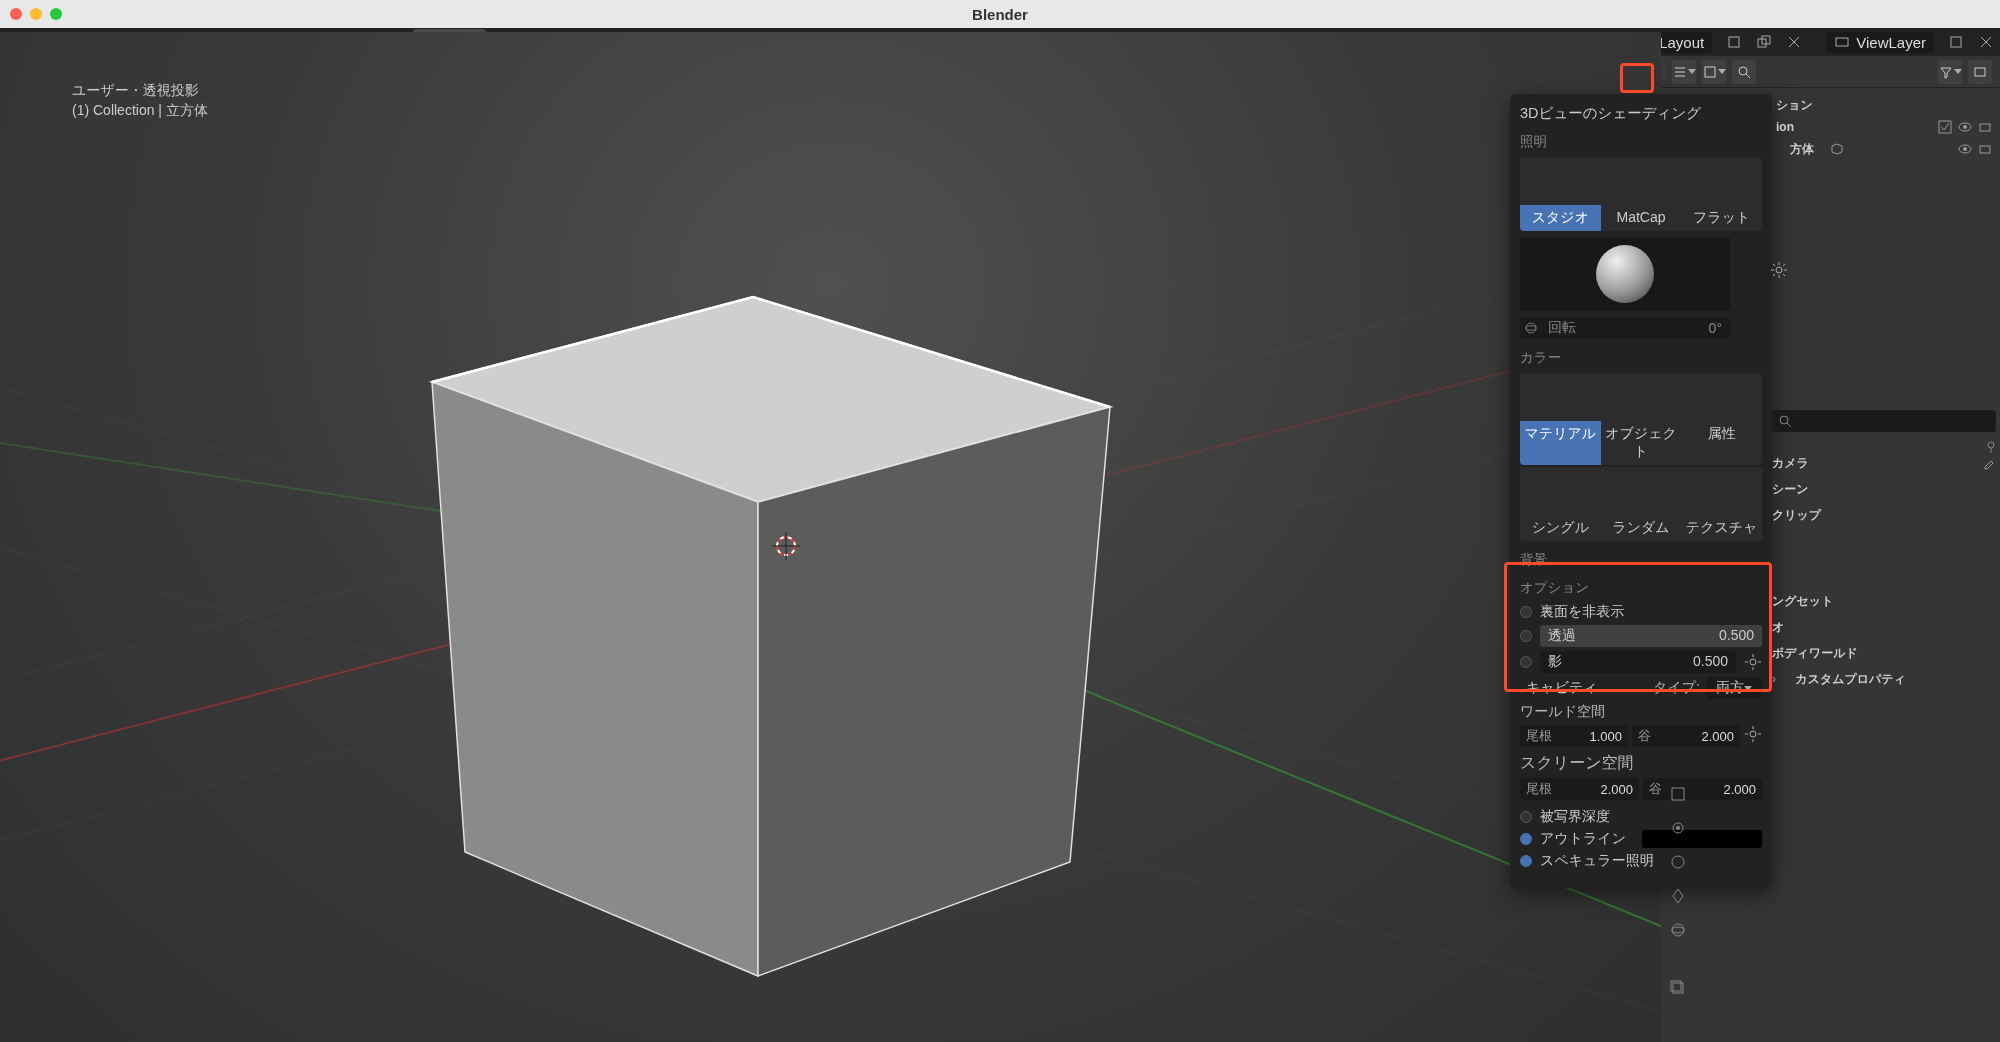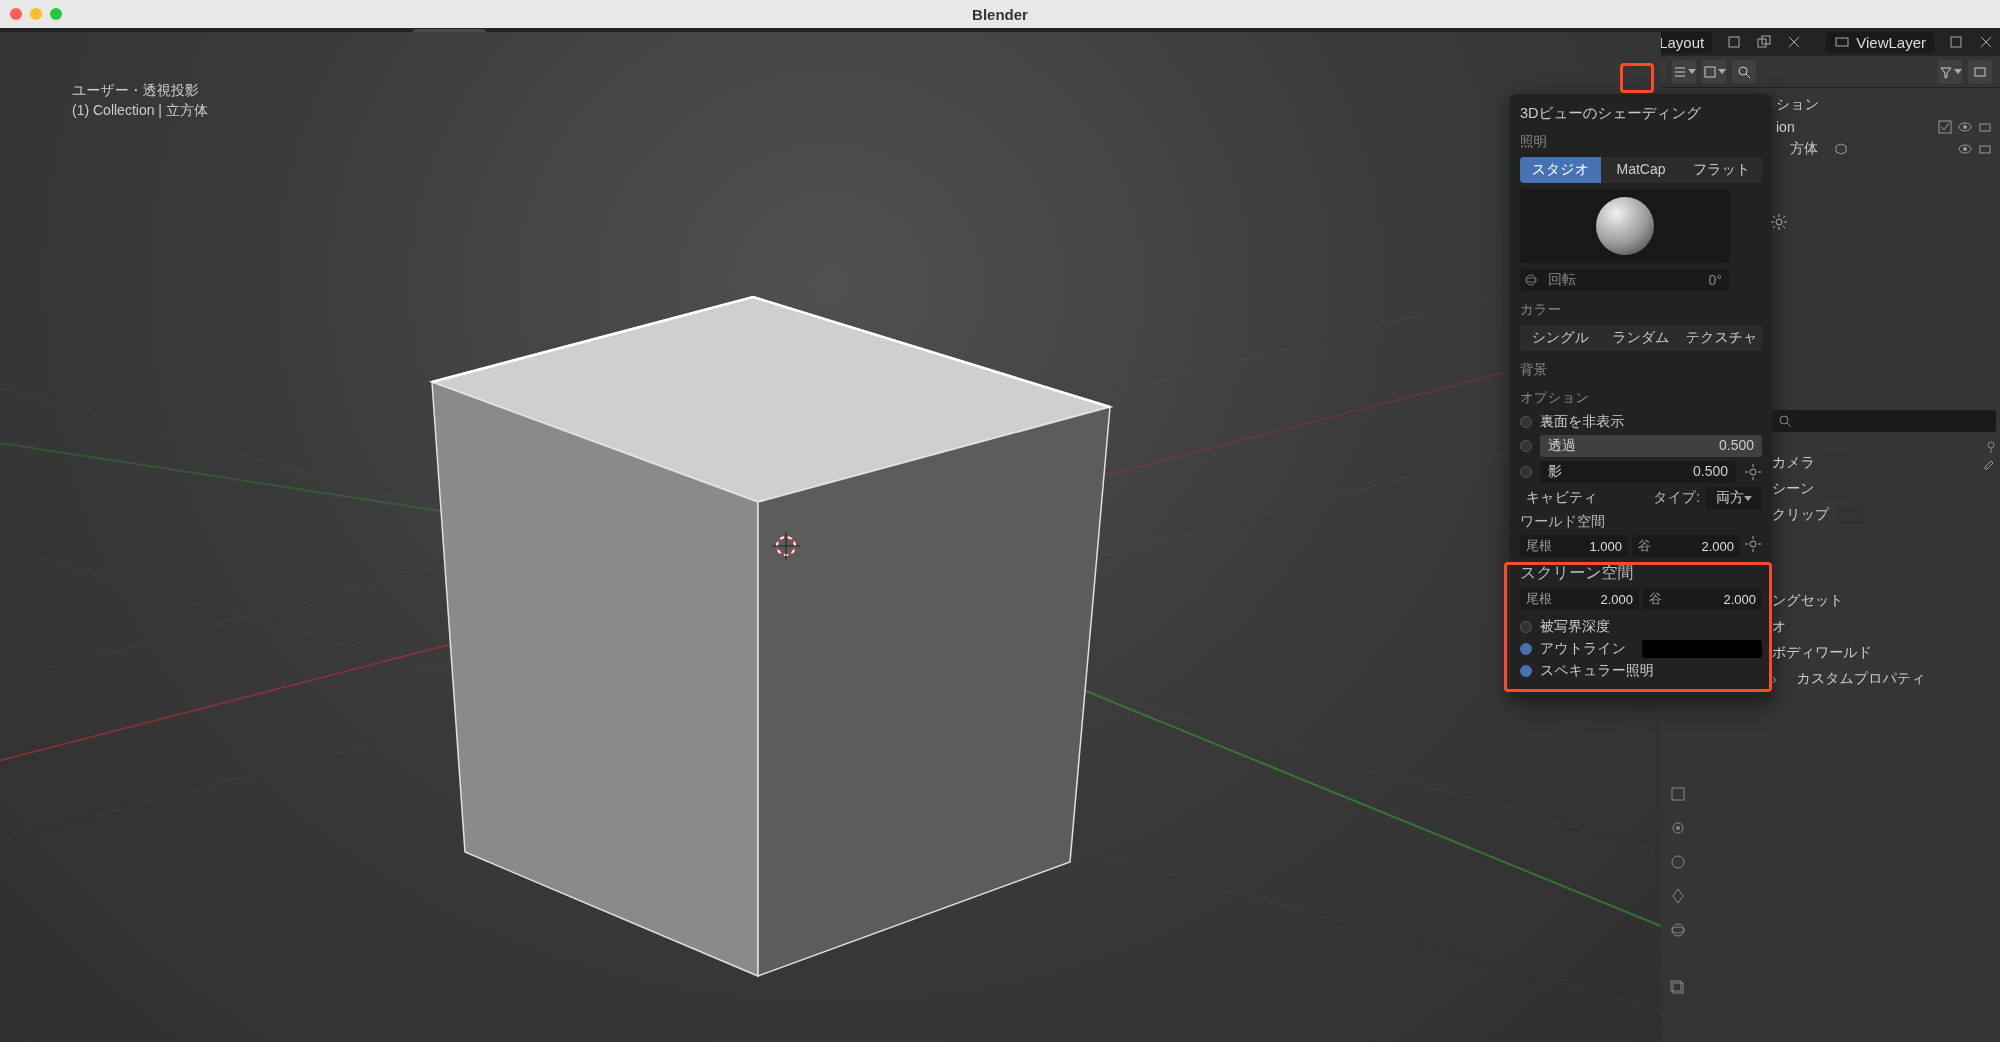--- a/index.html
+++ b/index.html
@@ -59,21 +59,21 @@
 .viewport { position: absolute; left: 0; top: 32px; right: 339px; bottom: 0; background: radial-gradient(ellipse at 50% 25%, #505050 0%, #3a3a3a 50%, #2f2f2f 100%); overflow: hidden; }
 .viewport .info { position: absolute; top: 48px; left: 72px; color: #ccc; font-size: 14px; line-height: 20px; }
 .cube-svg { position: absolute; left: 280px; top: 150px; }
 .cursor3d { position: absolute; left: 772px; top: 500px; }
 
 
 .popover { position: absolute; left: 1510px; top: 94px; width: 262px; background: #222; border-radius: 6px; box-shadow: 0 6px 22px rgba(0,0,0,0.5); padding: 10px 10px 14px; font-size: 14px; color: #ccc; }
 .popover h4 { font-size: 14.5px; font-weight: 400; margin-bottom: 8px; }
 .section-label { color: #888; font-size: 13.5px; margin: 10px 0 6px; }
 .pill-row { display: flex; gap: 0; background: #2c2c2c; border-radius: 4px; overflow: hidden; }
-.pill-row .pill { flex: 1; text-align: center; padding: 4px 4px; font-size: 14px; cursor: pointer; }
+.pill-row .pill { flex: 1; text-align: center; padding: 4px 4px; font-size: 14px; cursor: pointer; margin-top: 48px; }
 .pill-row .pill.active { background: #4772b3; color: #fff; }
 .sphere-preview { width: 210px; height: 74px; background: #181818; border-radius: 4px; margin-top: 6px; display: flex; align-items: center; justify-content: center; }
 .sphere-preview .ball { width: 58px; height: 58px; border-radius: 50%; background: radial-gradient(circle at 35% 28%, #f0f0f0, #999 55%, #555 85%); }
 .gear { width: 18px; height: 18px; fill: #aaa; }
 .side-gear { position: absolute; }
 .rot-row { display: flex; align-items: center; background:#1a1a1a; border-radius:3px; height:22px; margin-top:6px; }
 .rot-row .ricon{ width:22px; display:flex; align-items:center; justify-content:center;}
 .rot-row .rlabel{ flex:1; padding-left:6px; color:#888;}
 .rot-row .rval{ padding-right:8px; color:#888;}
 
@@ -82,21 +82,21 @@
 .check-row .bullet.on { background: #4772b3; border-color:#4772b3; }
 .num-row { display: flex; gap: 4px; margin-top: 4px; }
 .num-row .cell { flex: 1; display: flex; background:#1a1a1a; border-radius:3px; height:22px; align-items:center; padding:0 6px; justify-content:space-between;}
 .num-row .cell .lbl { color:#999; font-size:13px;}
 .num-row .cell .val { color:#ddd; font-size:13px;}
 .color-swatch { width: 120px; height: 18px; background: #000; border-radius: 3px; margin-left: auto; }
 .type-row { display:flex; align-items:center; gap:6px; margin:4px 0; }
 .type-row .sel { background:#1a1a1a; border-radius:3px; padding:2px 10px; display:flex; align-items:center; }
 
 
-.outliner { position: absolute; left: 1772px; top: 94px; width: 224px; color: #ccc; font-size: 14px; }
+.outliner { position: absolute; left: 1772px; top: 94px; width: 224px; color: #ccc; font-size: 12px; font-weight: bold; }
 .outliner .line { display: flex; align-items: center; gap: 8px; height: 22px; padding: 0 4px; }
 .outliner .line .icons-right { margin-left: auto; display:flex; gap:6px; }
 .outliner .search { background:#1a1a1a; border-radius:3px; height:22px; margin-top:250px; display:flex; align-items:center; padding:0 6px;}
 .props { margin-top: 18px; }
 .props .pline { display:flex; align-items:center; gap:8px; height:26px; }
 .props .pline .picon { width:26px; height:18px; background:#333; border-radius:2px; }
 .props .pline.last { color:#ccc;}
 
 .right-vtoolbar { position: absolute; left: 1666px; top: 782px; display:flex; flex-direction:column; gap:10px; }
 .right-vtoolbar .vt { width:24px; height:24px; display:flex; align-items:center; justify-content:center; }
@@ -448,20 +448,25 @@
         <svg width="14" height="14">
           <circle cx="7" cy="7" r="5" fill="none" stroke="#777"></circle>
           <ellipse cx="7" cy="7" rx="5" ry="2.2" fill="none" stroke="#777"></ellipse>
         </svg>
       </div>
     <div class="rlabel">回転</div>
     <div class="rval">0°</div>
   </div>
 
   <div class="section-label">カラー</div>
+  <div class="pill-row">
+    <div class="pill active">マテリアル</div>
+    <div class="pill">オブジェクト</div>
+    <div class="pill">属性</div>
+  </div>
   <div class="pill-row" style="margin-top:2px;">
     <div class="pill">シングル</div>
     <div class="pill">ランダム</div>
     <div class="pill">テクスチャ</div>
   </div>
 
   <div class="section-label">背景</div>
 
   <div class="section-label">オプション</div>
   <div class="check-row">

